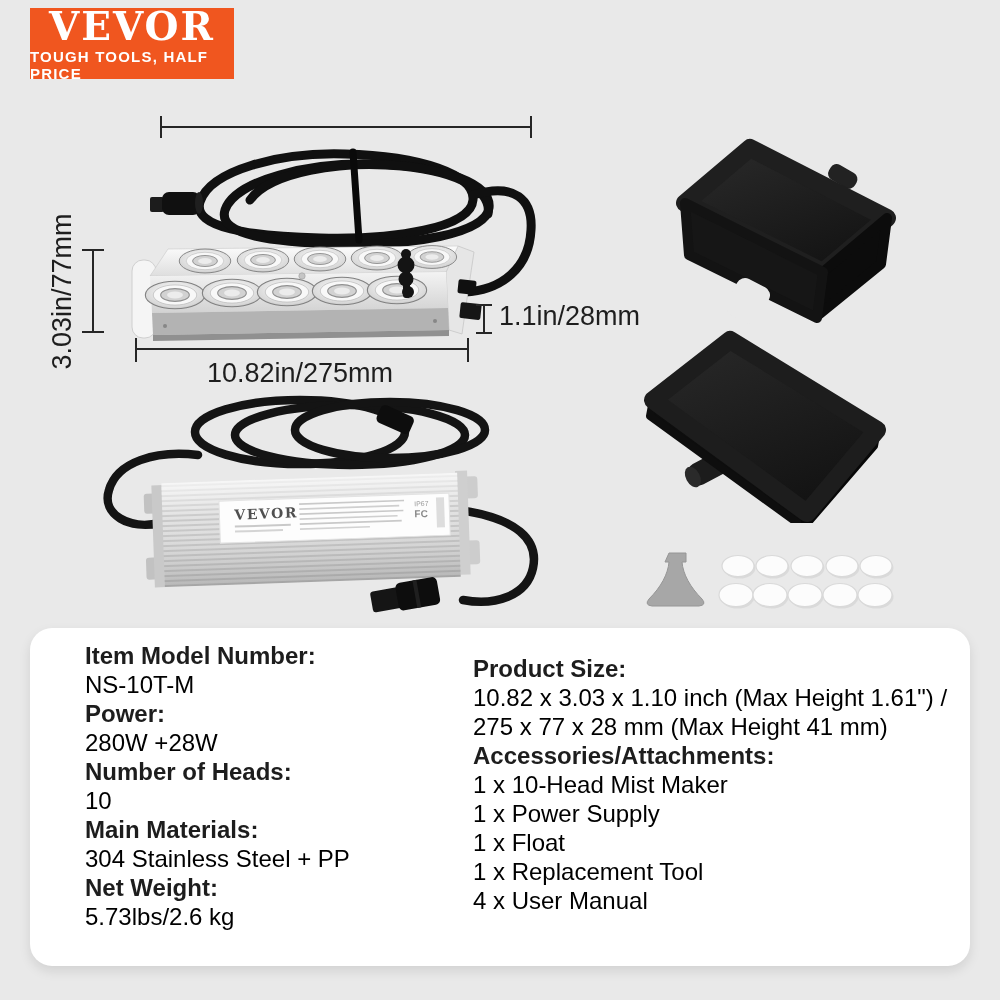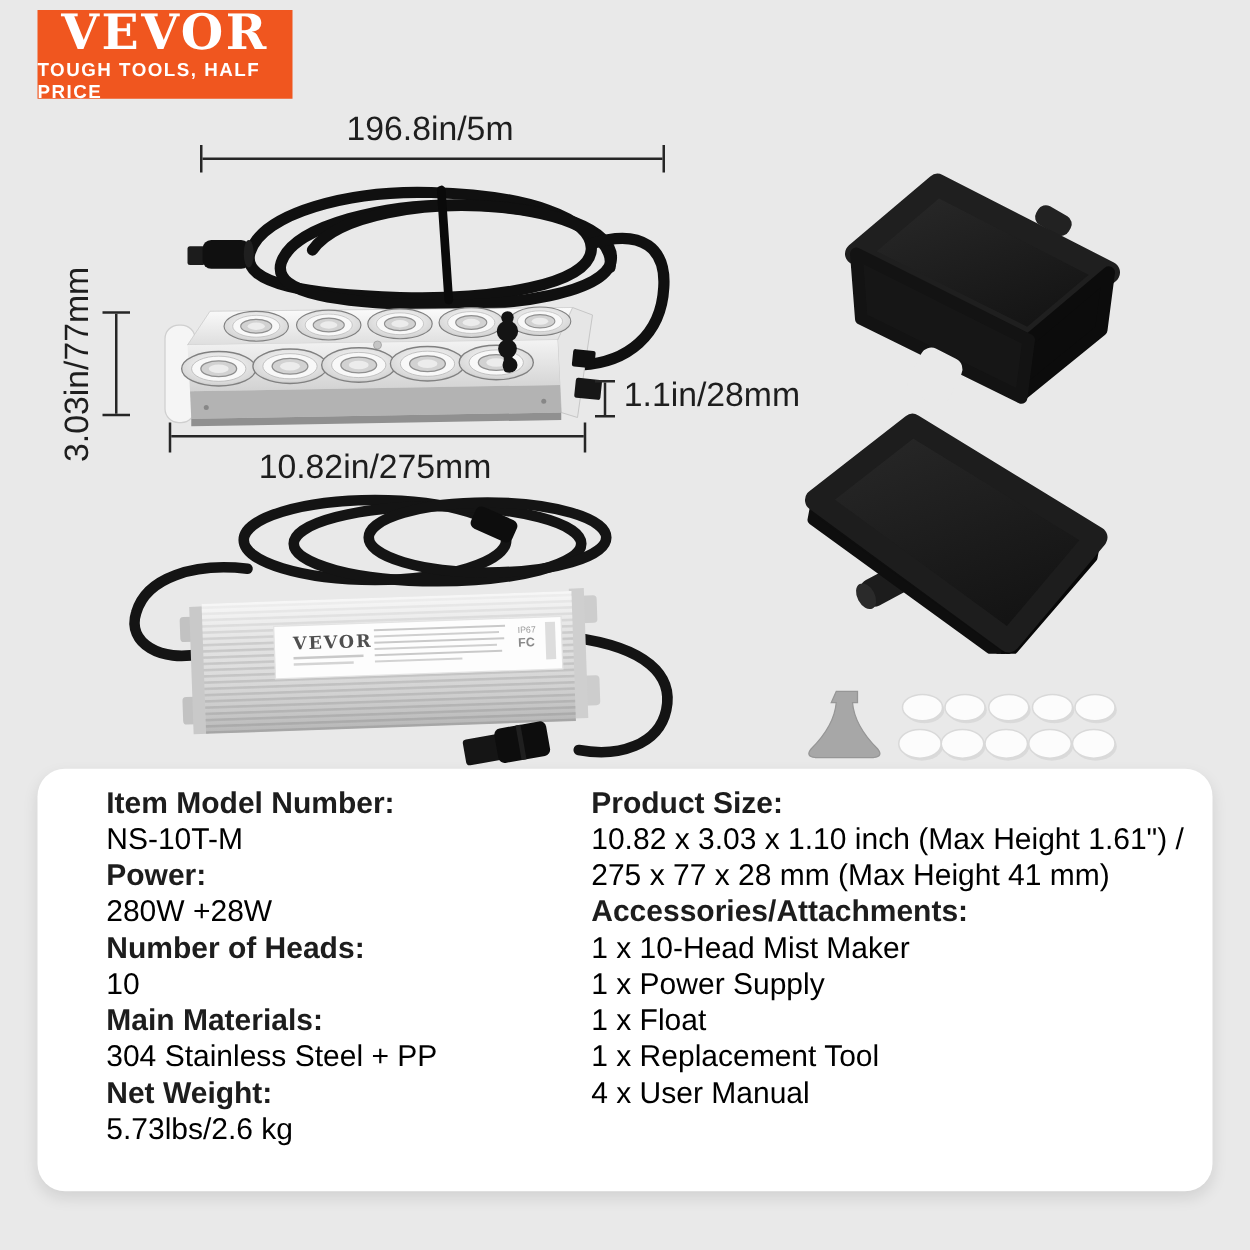--- a/index.html
+++ b/index.html
@@ -20,39 +20,38 @@
   .hline::after{content:"";position:absolute;left:0;right:0;top:10px;border-top:2px solid #262626;}
   .vline{position:absolute;border-top:2px solid #262626;border-bottom:2px solid #262626;}
   .vline::after{content:"";position:absolute;top:0;bottom:0;left:10px;border-left:2px solid #262626;}
   .vline-sm::after{left:7px;}
   .rot{transform:rotate(-90deg);transform-origin:center;}
 
   
   .ill{position:absolute;}
 
   
-  .spec-panel{position:absolute;left:30px;top:615px;width:940px;height:338px;background:#ffffff;
+  .spec-panel{position:absolute;left:30px;top:628px;width:940px;height:338px;background:#ffffff;
         border-radius:22px;box-shadow:0 5px 12px rgba(0,0,0,0.10);}
   .spec-col{position:absolute;top:13px;font-size:24px;line-height:29px;white-space:nowrap;}
   .col-left{left:55px;}
-  .col-right{left:443px;}
+  .col-right{left:443px;margin-top:13px;}
   .spec-label{font-weight:bold;color:#1d1d1d;}
   .spec-value{color:#000000;}
 </style>
 </head>
 <body>
 
 <div class="stage">
 
   <div class="logo">
     <div class="logo-brand">VEVOR</div>
     <div class="logo-tagline">TOUGH TOOLS, HALF PRICE</div>
   </div>
 
-  <div class="dim-label center" style="left:160px;top:88px;width:368px;">196.8in/5m</div>
   <div class="hline" style="left:160px;top:116px;width:368px;height:22px;"></div>
 
   <svg class="ill" style="left:140px;top:140px;" width="420" height="185" viewBox="0 0 420 185">
     <g fill="none" stroke="#101010" stroke-width="9" stroke-linecap="round">
       <path d="M60,62 C70,30 140,12 205,14 C280,16 335,34 333,60 C331,88 255,100 180,98 C110,96 52,88 60,62 Z"></path>
       <path d="M85,70 C95,40 170,22 235,24 C305,26 352,44 349,68 C346,94 270,106 200,104 C135,102 77,96 85,70 Z"></path>
       <path d="M110,60 C130,32 200,20 262,26 C322,32 352,52 348,74"></path>
       <path d="M333,55 C375,42 393,60 391,90 C389,128 362,150 325,152"></path>
     </g>
     <path d="M213,12 L219,100" stroke="#0a0a0a" stroke-width="7" stroke-linecap="round" fill="none"></path>

